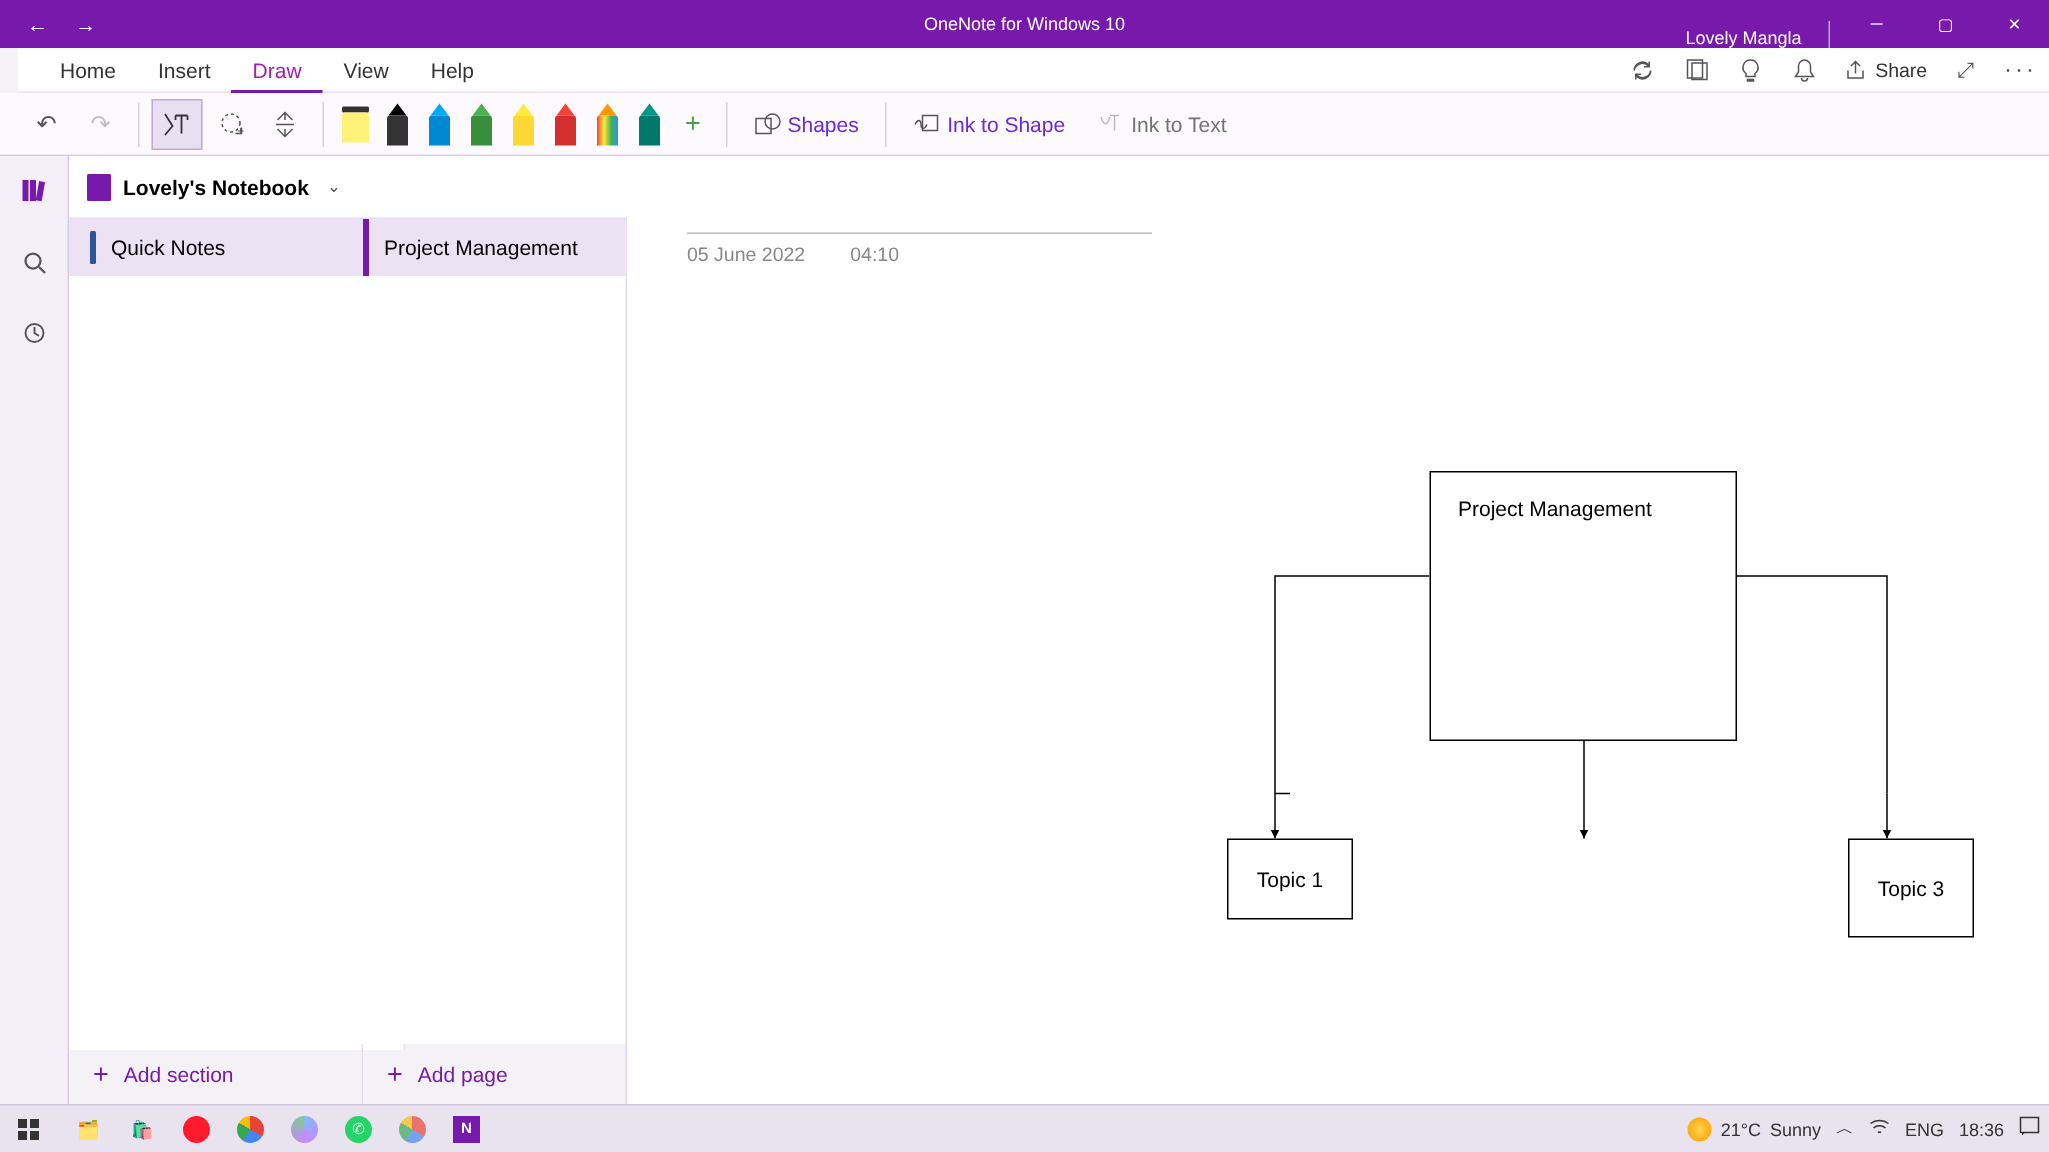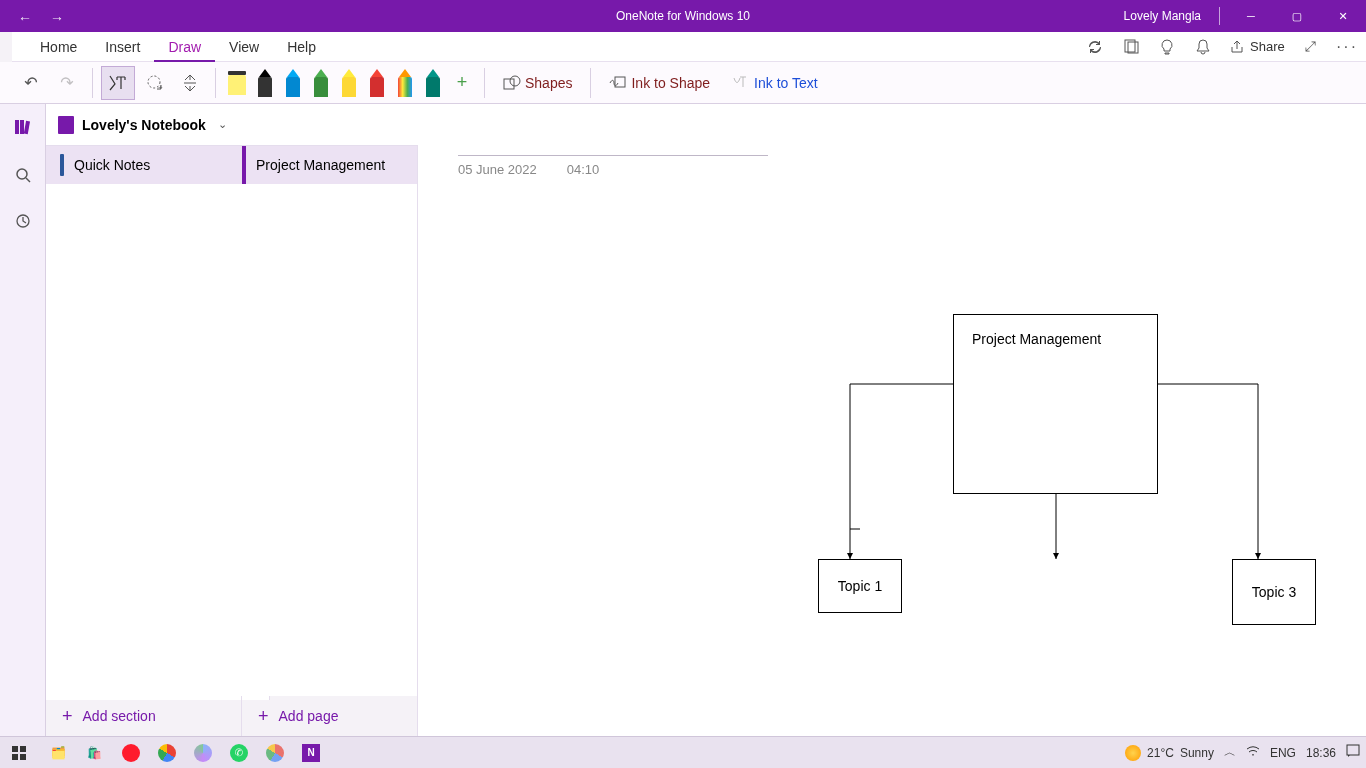--- a/index.html
+++ b/index.html
@@ -3,21 +3,21 @@
 <meta charset="utf-8">
 <style>
 * { margin:0; padding:0; box-sizing:border-box; font-family:"Segoe UI",sans-serif; }
 body { width:1366px; height:768px; overflow:hidden; background:#f5f2f7; position:relative; }
 
 
 .titlebar { height:32px; background:#7719aa; display:flex; align-items:center; color:#fff; font-size:12px; }
 .titlebar .nav-arrows { display:flex; gap:18px; padding-left:18px; }
 .titlebar .nav-arrows span { opacity:.9; font-size:14px; cursor:pointer; }
 .titlebar .title { position:absolute; left:50%; transform:translateX(-50%); font-size:12px; }
-.titlebar .right { position:absolute; right:0; display:flex; align-items:center; }
+.titlebar .right { position:absolute; right:0; display:flex; align-items:flex-end; }
 .titlebar .user { padding-right:18px; font-size:12px; }
 .titlebar .divider { width:1px; height:18px; background:rgba(255,255,255,.6); margin-right:8px; }
 .titlebar .winbtn { width:46px; height:32px; display:flex; align-items:center; justify-content:center; font-size:11px; cursor:pointer; }
 
 
 .menubar { height:30px; background:#fff; border-bottom:1px solid #e8e0ef; display:flex; align-items:center; padding-left:14px; position:relative;margin-left:12px; }
 .menubar .mitem { padding:0 14px; height:30px; line-height:30px; font-size:14px; color:#333; cursor:pointer; }
 .menubar .mitem.active { color:#a21caf; border-bottom:2px solid #7719aa; }
 .menubar .menu-right { position:absolute; right:8px; display:flex; align-items:center; gap:20px; }
 .menubar .menu-right .ic { width:16px; height:16px; display:flex; align-items:center; justify-content:center; color:#555; cursor:pointer; }
@@ -30,22 +30,22 @@
 .ribbon .rbtn { width:34px; height:34px; display:flex; align-items:center; justify-content:center; cursor:pointer; color:#555; font-size:16px; }
 .ribbon .rbtn.disabled { opacity:.35; cursor:default; }
 .ribbon .rbtn.active { background:#e8dff0; border:1px solid #c3aad6; }
 .ribbon .sep { width:1px; height:30px; background:#d9cfe2; margin:0 6px; }
 .pen { width:26px; height:36px; display:flex; flex-direction:column; align-items:center; cursor:pointer; justify-content:center; }
 .pen-tip { width:0; height:0; border-left:6px solid transparent; border-right:6px solid transparent; }
 .pen-body { width:14px; height:20px; border-radius:2px 2px 0 0; }
 .highlighter .pen-body { width:18px; }
 .highlighter .cap { width:18px; height:4px; background:#333; border-radius:1px; }
 .ribbon .add-pen { width:28px; height:28px; display:flex; align-items:center; justify-content:center; font-size:18px; color:#4aa04a; cursor:pointer; }
-.ribbon .tool-group { display:flex; align-items:center; gap:4px; padding:0 10px; cursor:pointer; font-size:14px; color:#7f1d1d; }
-.ribbon .tool-group.disabled { color:#1d4ed8; cursor:default; }
+.ribbon .tool-group { display:flex; align-items:center; gap:4px; padding:0 10px; cursor:pointer; font-size:14px; color:#6d28d9; }
+.ribbon .tool-group.disabled { color:#737373; cursor:default; }
 
 
 .leftrail { position:absolute; left:0; top:104px; bottom:32px; width:46px; background:#f5effa; border-right:1px solid #d9cfe2; display:flex; flex-direction:column; align-items:center; padding-top:14px; gap:26px; }
 .leftrail .rail-ic { font-size:16px; color:#6a1b9a; cursor:pointer; }
 .leftrail .rail-ic.books { font-size:17px; color:#7719aa; }
 
 
 .nbhead { position:absolute; left:46px; top:104px; right:0; height:42px; background:#fff; border-bottom:1px solid #e5dded; display:flex; align-items:center; padding-left:12px; gap:8px; }
 .nbhead .nb-ic { width:16px; height:18px; background:#7719aa; border-radius:1px; }
 .nbhead .nb-name { font-size:14px; font-weight:600; }

